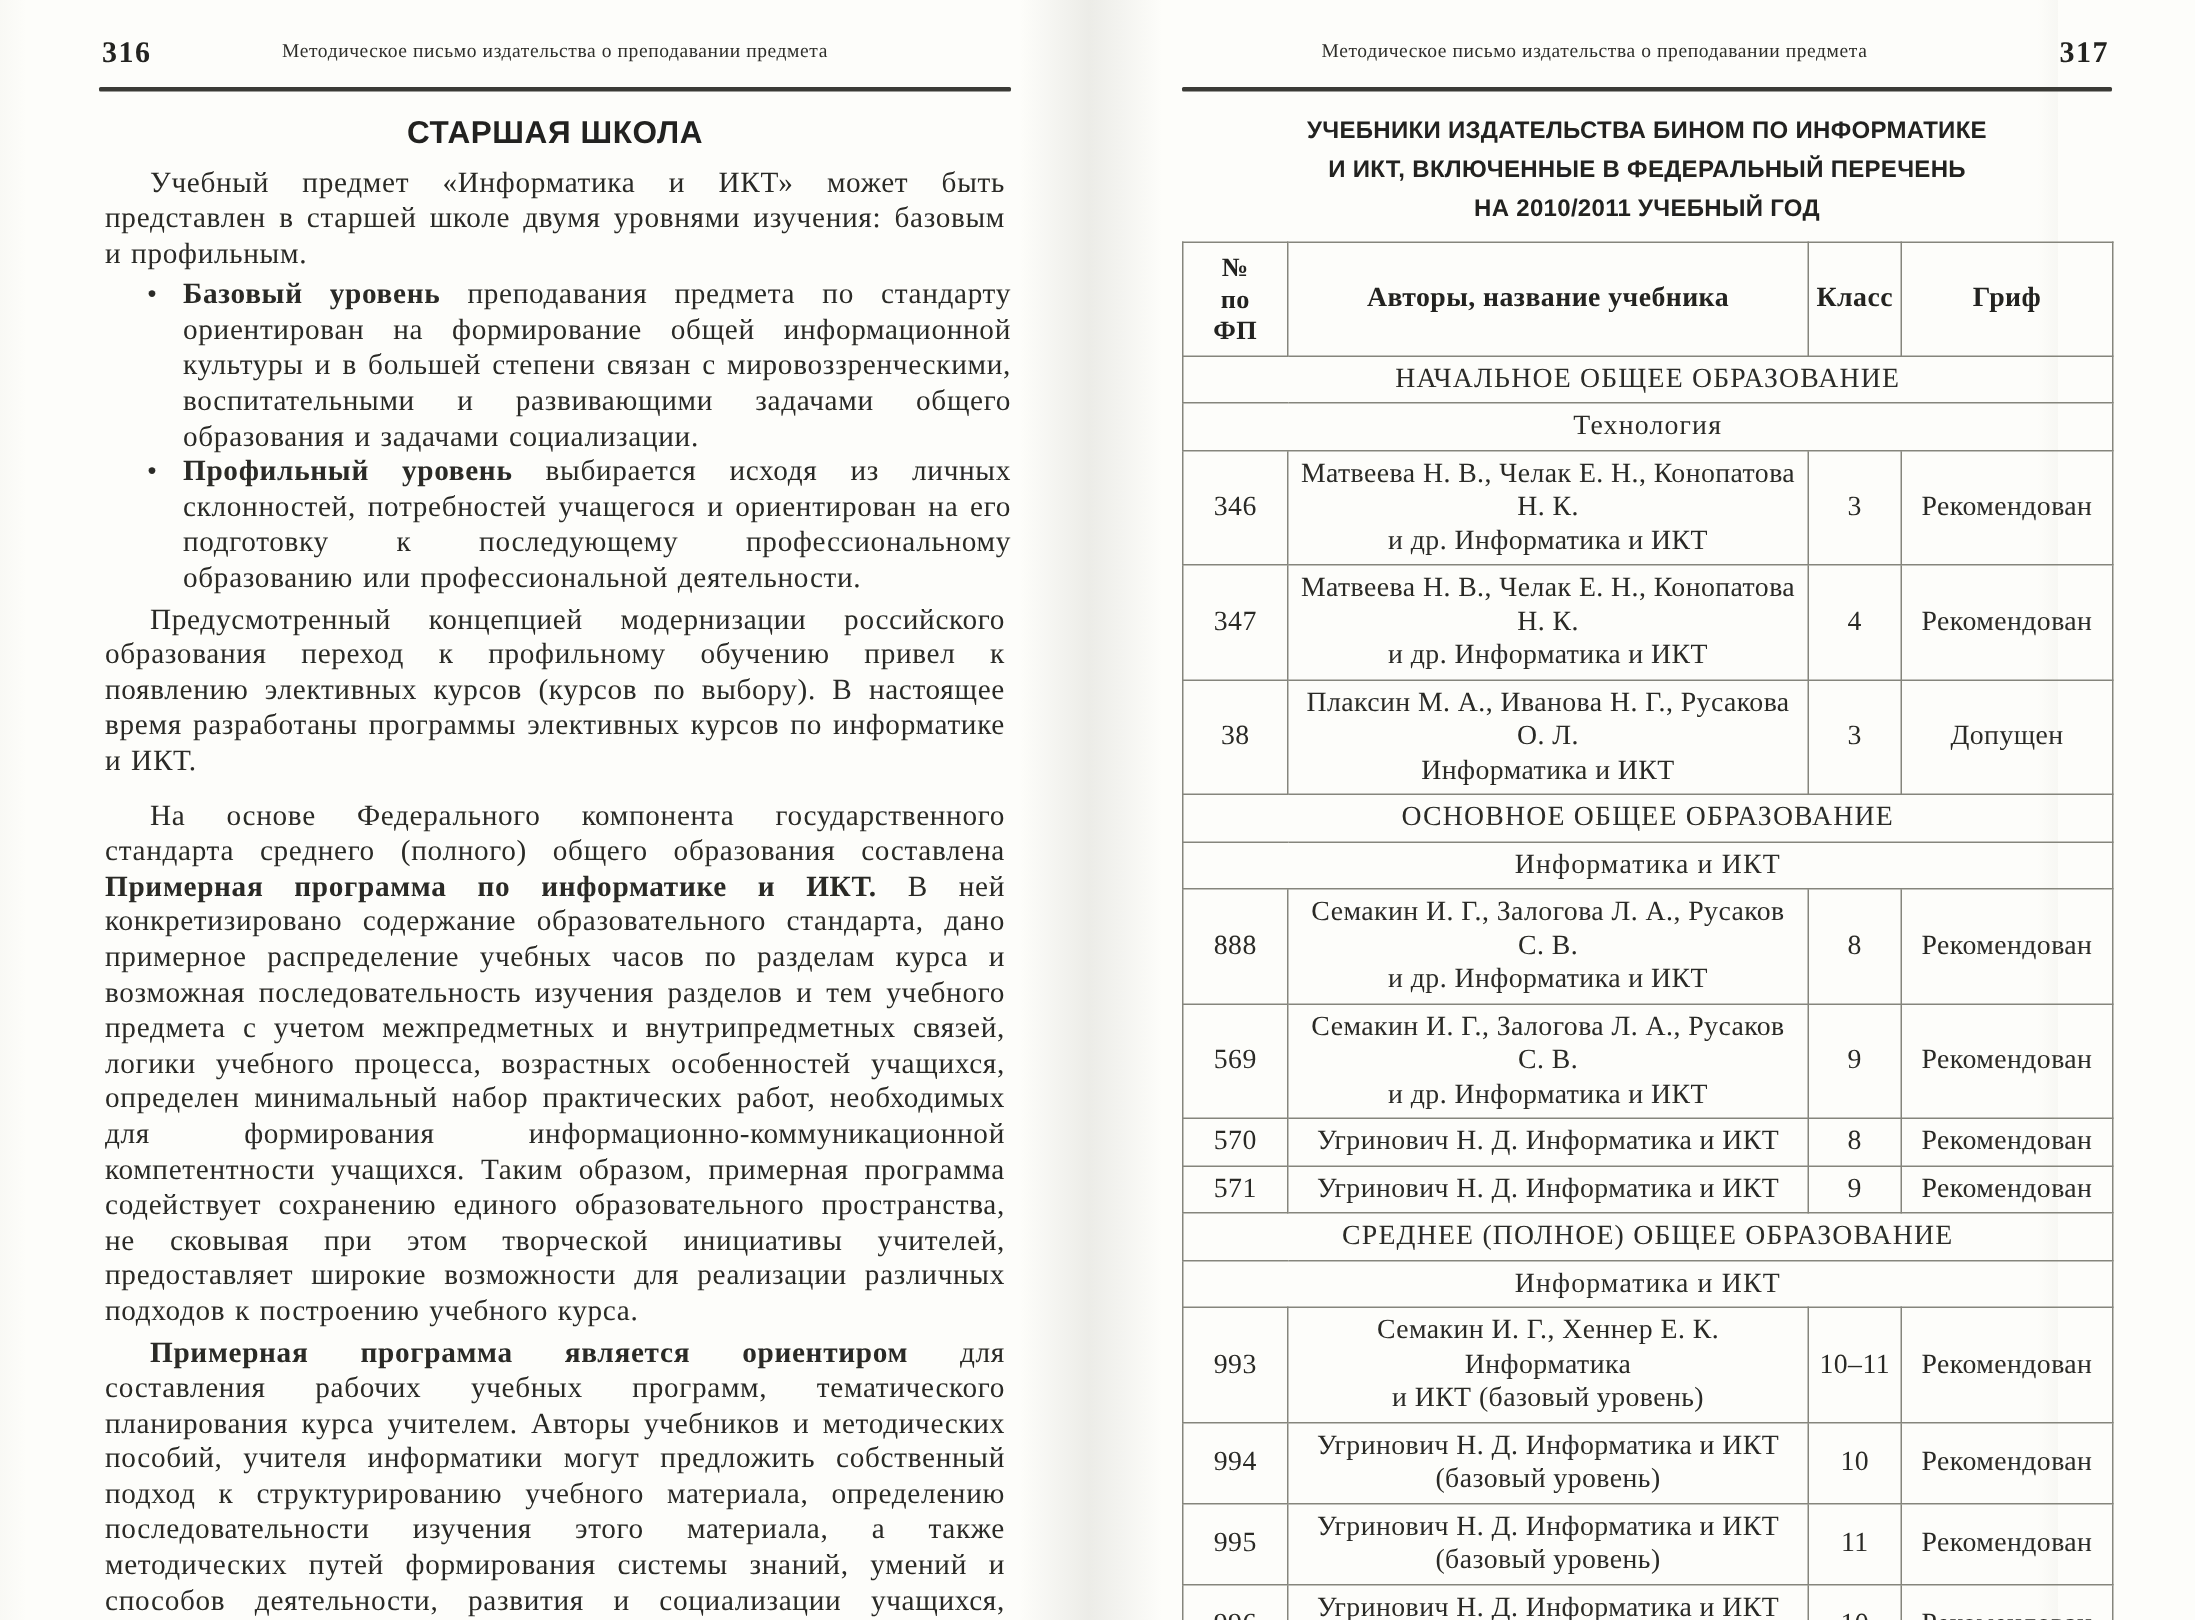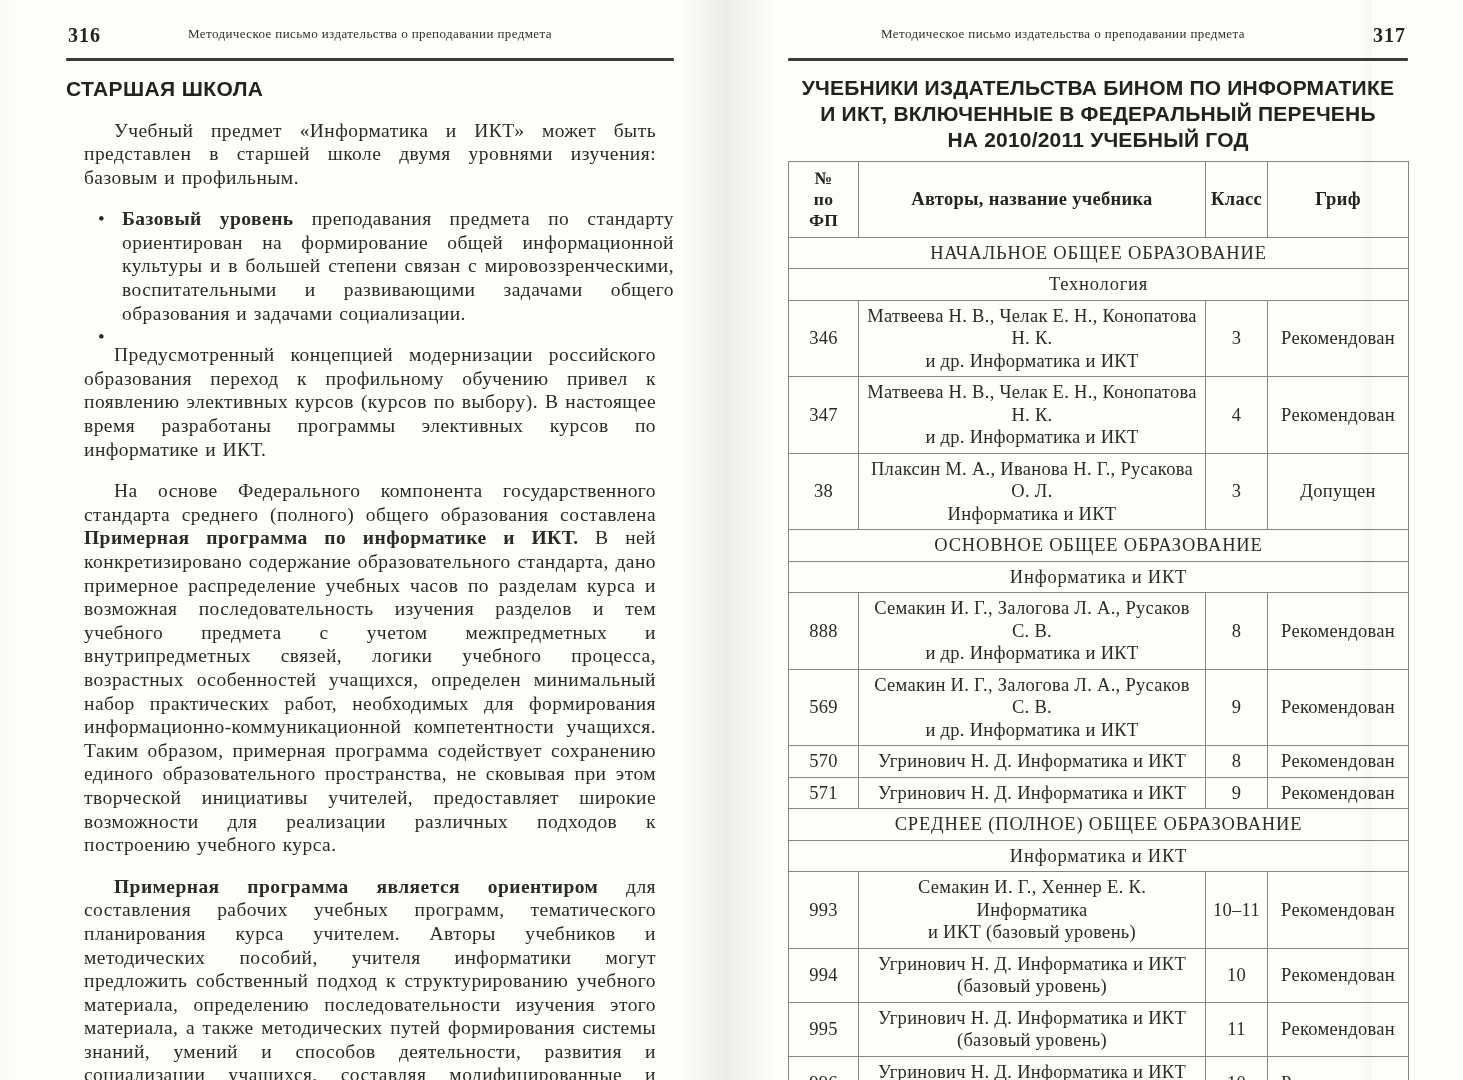--- a/index.html
+++ b/index.html
@@ -31,42 +31,42 @@
   .page-num{
     position:absolute;top:-2px;font-weight:bold;font-size:20px;letter-spacing:1px;color:#232320;
   }
   .page-left .page-num{left:2px;}
   .page-right .page-num{right:2px;}
   .head-rule{height:2.5px;background:#3b3b36;margin-top:2px;border-radius:1px;}
 
   
   .doc-title{
     font-family:"Liberation Sans", sans-serif;font-weight:bold;
-    font-size:21px;letter-spacing:.4px;color:#222220;
+    font-size:21px;letter-spacing:.4px;text-align:center;color:#222220;
     margin:16px 0 10px 0;
   }
   .body-text{
     font-size:19.5px;line-height:23.6px;text-align:justify;
     letter-spacing:.45px;word-spacing:1.2px;color:#2929254;
     color:#2a2a26;
   }
-  .para{text-indent:30px;margin:18px;font-family:Liberation Serif, serif;}
+  .para{text-indent:30px;margin:4px;font-family:Liberation Serif, serif;}
   .para.gap{margin-top:13px;}
   .bullet-item{
     position:relative;padding-left:56px;text-indent:0;
   }
   .bullet-mark{
     position:absolute;left:32px;top:0;font-size:19px;line-height:23.6px;
   }
   .b{font-weight:bold;}
 
   
   .table-title{
     font-family:"Liberation Sans", sans-serif;font-weight:bold;
-    font-size:21px;line-height:26px;letter-spacing:.2px;
+    font-size:16px;line-height:26px;letter-spacing:.2px;
     text-align:center;white-space:pre-line;color:#222220;
     margin:14px 0 8px 0;
   }
   table.fp{
     border-collapse:collapse;table-layout:fixed;width:620px;
     font-size:18.5px;line-height:22.5px;letter-spacing:.3px;color:#2a2a26;
   }
   table.fp td, table.fp th{
     border:1px solid #85857c;
     padding:4px 6px;vertical-align:middle;text-align:center;
@@ -95,21 +95,21 @@
       <span class="page-num">316</span>
       <span class="rh-text">Методическое письмо издательства о преподавании предмета</span>
     </div>
     <div class="head-rule"></div>
 
     <div class="doc-title">СТАРШАЯ ШКОЛА</div>
 
     <div class="body-text" id="left-body">
         <div class="para"><span>Учебный предмет «Информатика и ИКТ» может быть представлен в старшей школе двумя уровнями изучения: базовым и профильным.</span></div>
         <div class="bullet-item"><span class="bullet-mark">•</span><span><span class="b">Базовый уровень</span><span> преподавания предмета по стандарту ориентирован на формирование общей информационной культуры и в большей степени связан с мировоззренческими, воспитательными и развивающими задачами общего образования и задачами социализации.</span></span></div>
-        <div class="bullet-item"><span class="bullet-mark">•</span></div>
+        <div class="bullet-item"><span class="bullet-mark">•</span><span><span class="b">Профильный уровень</span><span> выбирается исходя из личных склонностей, потребностей учащегося и ориентирован на его подготовку к последующему профессиональному образованию или профессиональной деятельности.</span></span></div>
         <div class="para"><span>Предусмотренный концепцией модернизации российского образования переход к профильному обучению привел к появлению элективных курсов (курсов по выбору). В настоящее время разработаны программы элективных курсов по информатике и ИКТ.</span></div>
         <div class="para gap"><span>На основе Федерального компонента государственного стандарта среднего (полного) общего образования составлена </span><span class="b">Примерная программа по информатике и ИКТ.</span><span> В ней конкретизировано содержание образовательного стандарта, дано примерное распределение учебных часов по разделам курса и возможная последовательность изучения разделов и тем учебного предмета с учетом межпредметных и внутрипредметных связей, логики учебного процесса, возрастных особенностей учащихся, определен минимальный набор практических работ, необходимых для формирования информационно-коммуникационной компетентности учащихся. Таким образом, примерная программа содействует сохранению единого образовательного пространства, не сковывая при этом творческой инициативы учителей, предоставляет широкие возможности для реализации различных подходов к построению учебного курса.</span></div>
         <div class="para"><span class="b">Примерная программа является ориентиром</span><span> для составления рабочих учебных программ, тематического планирования курса учителем. Авторы учебников и методических пособий, учителя информатики могут предложить собственный подход к структурированию учебного материала, определению последовательности изучения этого материала, а также методических путей формирования системы знаний, умений и способов деятельности, развития и социализации учащихся, составляя модифицированные и авторские программы по предмету.</span></div>
       </div>
   </div>
 
   <div class="page page-right">
     <div class="running-head">
       <span class="rh-text">Методическое письмо издательства о преподавании предмета</span>
       <span class="page-num">317</span>

